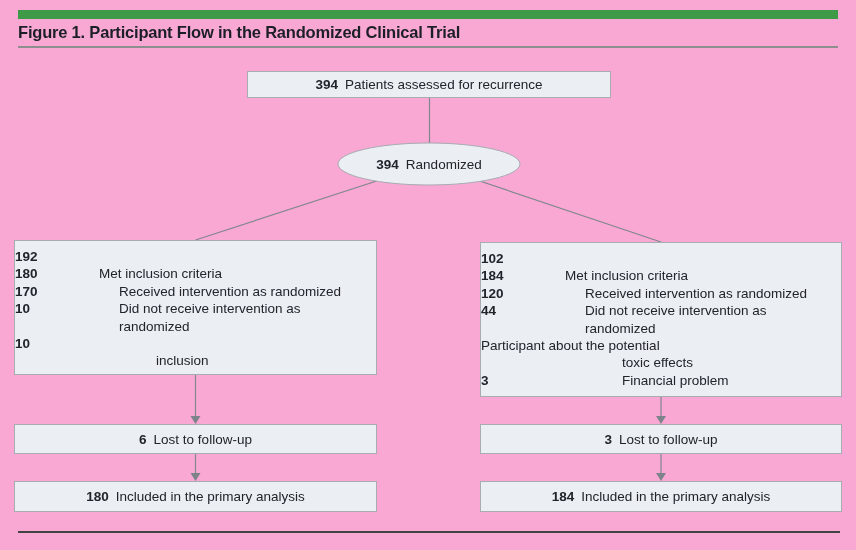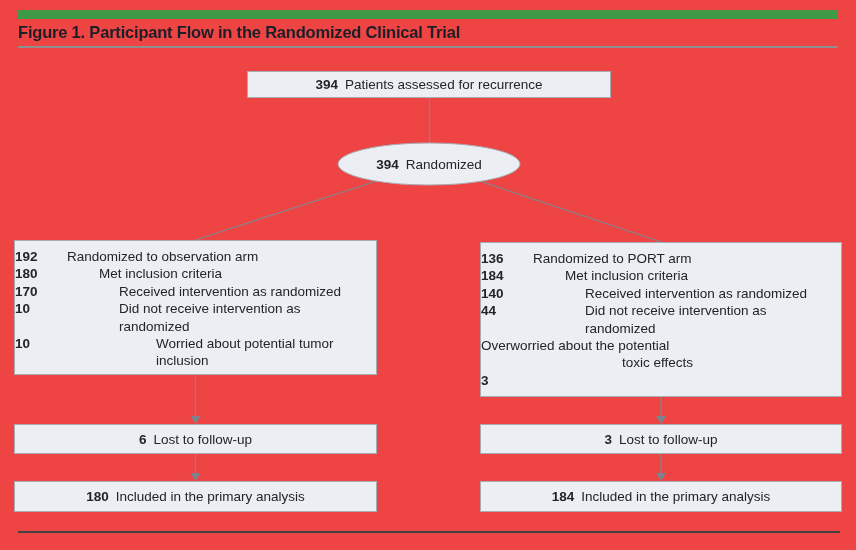--- a/index.html
+++ b/index.html
@@ -1,17 +1,17 @@
 <!DOCTYPE html>
 <html><head>
 <meta charset="utf-8">
 <style>
   html,body{margin:0;padding:0;background:#ffffff;}
   #canvas{
-    position:relative;width:856px;height:550px;background:#ef4444;overflow:hidden;
+    position:relative;width:856px;height:550px;background:#f9a8d4;overflow:hidden;
     font-family:"Liberation Sans",sans-serif;color:#21242b;
   }
   .accent-bar{position:absolute;left:18px;top:10px;width:820px;height:9px;background:#3f9a48;}
   .fig-title{
     position:absolute;left:18px;top:23px;width:820px;
     font-size:16.5px;font-weight:700;letter-spacing:-0.2px;color:#1c1f27;
   }
   .title-rule{position:absolute;left:18px;top:46px;width:820px;height:2px;background:#8e8e8e;}
   .bottom-rule{position:absolute;left:18px;top:531px;width:822px;height:2px;background:#424242;}
 
@@ -73,78 +73,76 @@
   </div>
 
   <div class="ellipse-label" style="left:338px;top:143px;width:182px;height:42px;">
     <span class="n">394</span>
     <span>Randomized</span>
   </div>
 
   <div class="fbox armbox" style="left:14px;top:240px;width:363px;height:135px;">
     <div class="row ind0">
       <span class="num">192</span>
-      <span class="txt">Randomized to observation arm</span>
     </div>
     <div class="row ind1">
       <span class="num">180</span>
       <span class="txt">Met inclusion criteria</span>
     </div>
     <div class="row ind2">
       <span class="num">170</span>
       <span class="txt">Received intervention as randomized</span>
     </div>
     <div class="row ind2">
       <span class="num">10</span>
       <span class="txt">Did not receive intervention as</span>
     </div>
     <div class="row ind2">
       <span class="num"></span>
       <span class="txt">randomized</span>
     </div>
     <div class="row ind3">
       <span class="num">10</span>
-      <span class="txt">Worried about potential tumor</span>
     </div>
     <div class="row ind3">
       <span class="num"></span>
       <span class="txt">inclusion</span>
     </div>
   </div>
 
   <div class="fbox armbox" style="left:480px;top:242px;width:362px;height:155px;">
     <div class="row ind0">
-      <span class="num">136</span>
-      <span class="txt">Randomized to PORT arm</span>
+      <span class="num">102</span>
     </div>
     <div class="row ind1">
       <span class="num">184</span>
       <span class="txt">Met inclusion criteria</span>
     </div>
     <div class="row ind2">
-      <span class="num">140</span>
+      <span class="num">120</span>
       <span class="txt">Received intervention as randomized</span>
     </div>
     <div class="row ind2">
       <span class="num">44</span>
       <span class="txt">Did not receive intervention as</span>
     </div>
     <div class="row ind2">
       <span class="num"></span>
       <span class="txt">randomized</span>
     </div>
     <div class="row ind3">
-      <span class="txt">Overworried about the potential</span>
+      <span class="txt">Participant about the potential</span>
     </div>
     <div class="row ind3">
       <span class="num"></span>
       <span class="txt">toxic effects</span>
     </div>
     <div class="row ind3">
       <span class="num">3</span>
+      <span class="txt">Financial problem</span>
     </div>
   </div>
 
   <div class="fbox cbox" style="left:14px;top:424px;width:363px;height:30px;">
     <span class="n">6</span>
     <span>Lost to follow-up</span>
   </div>
   <div class="fbox cbox" style="left:480px;top:424px;width:362px;height:30px;">
     <span class="n">3</span>
     <span>Lost to follow-up</span>

